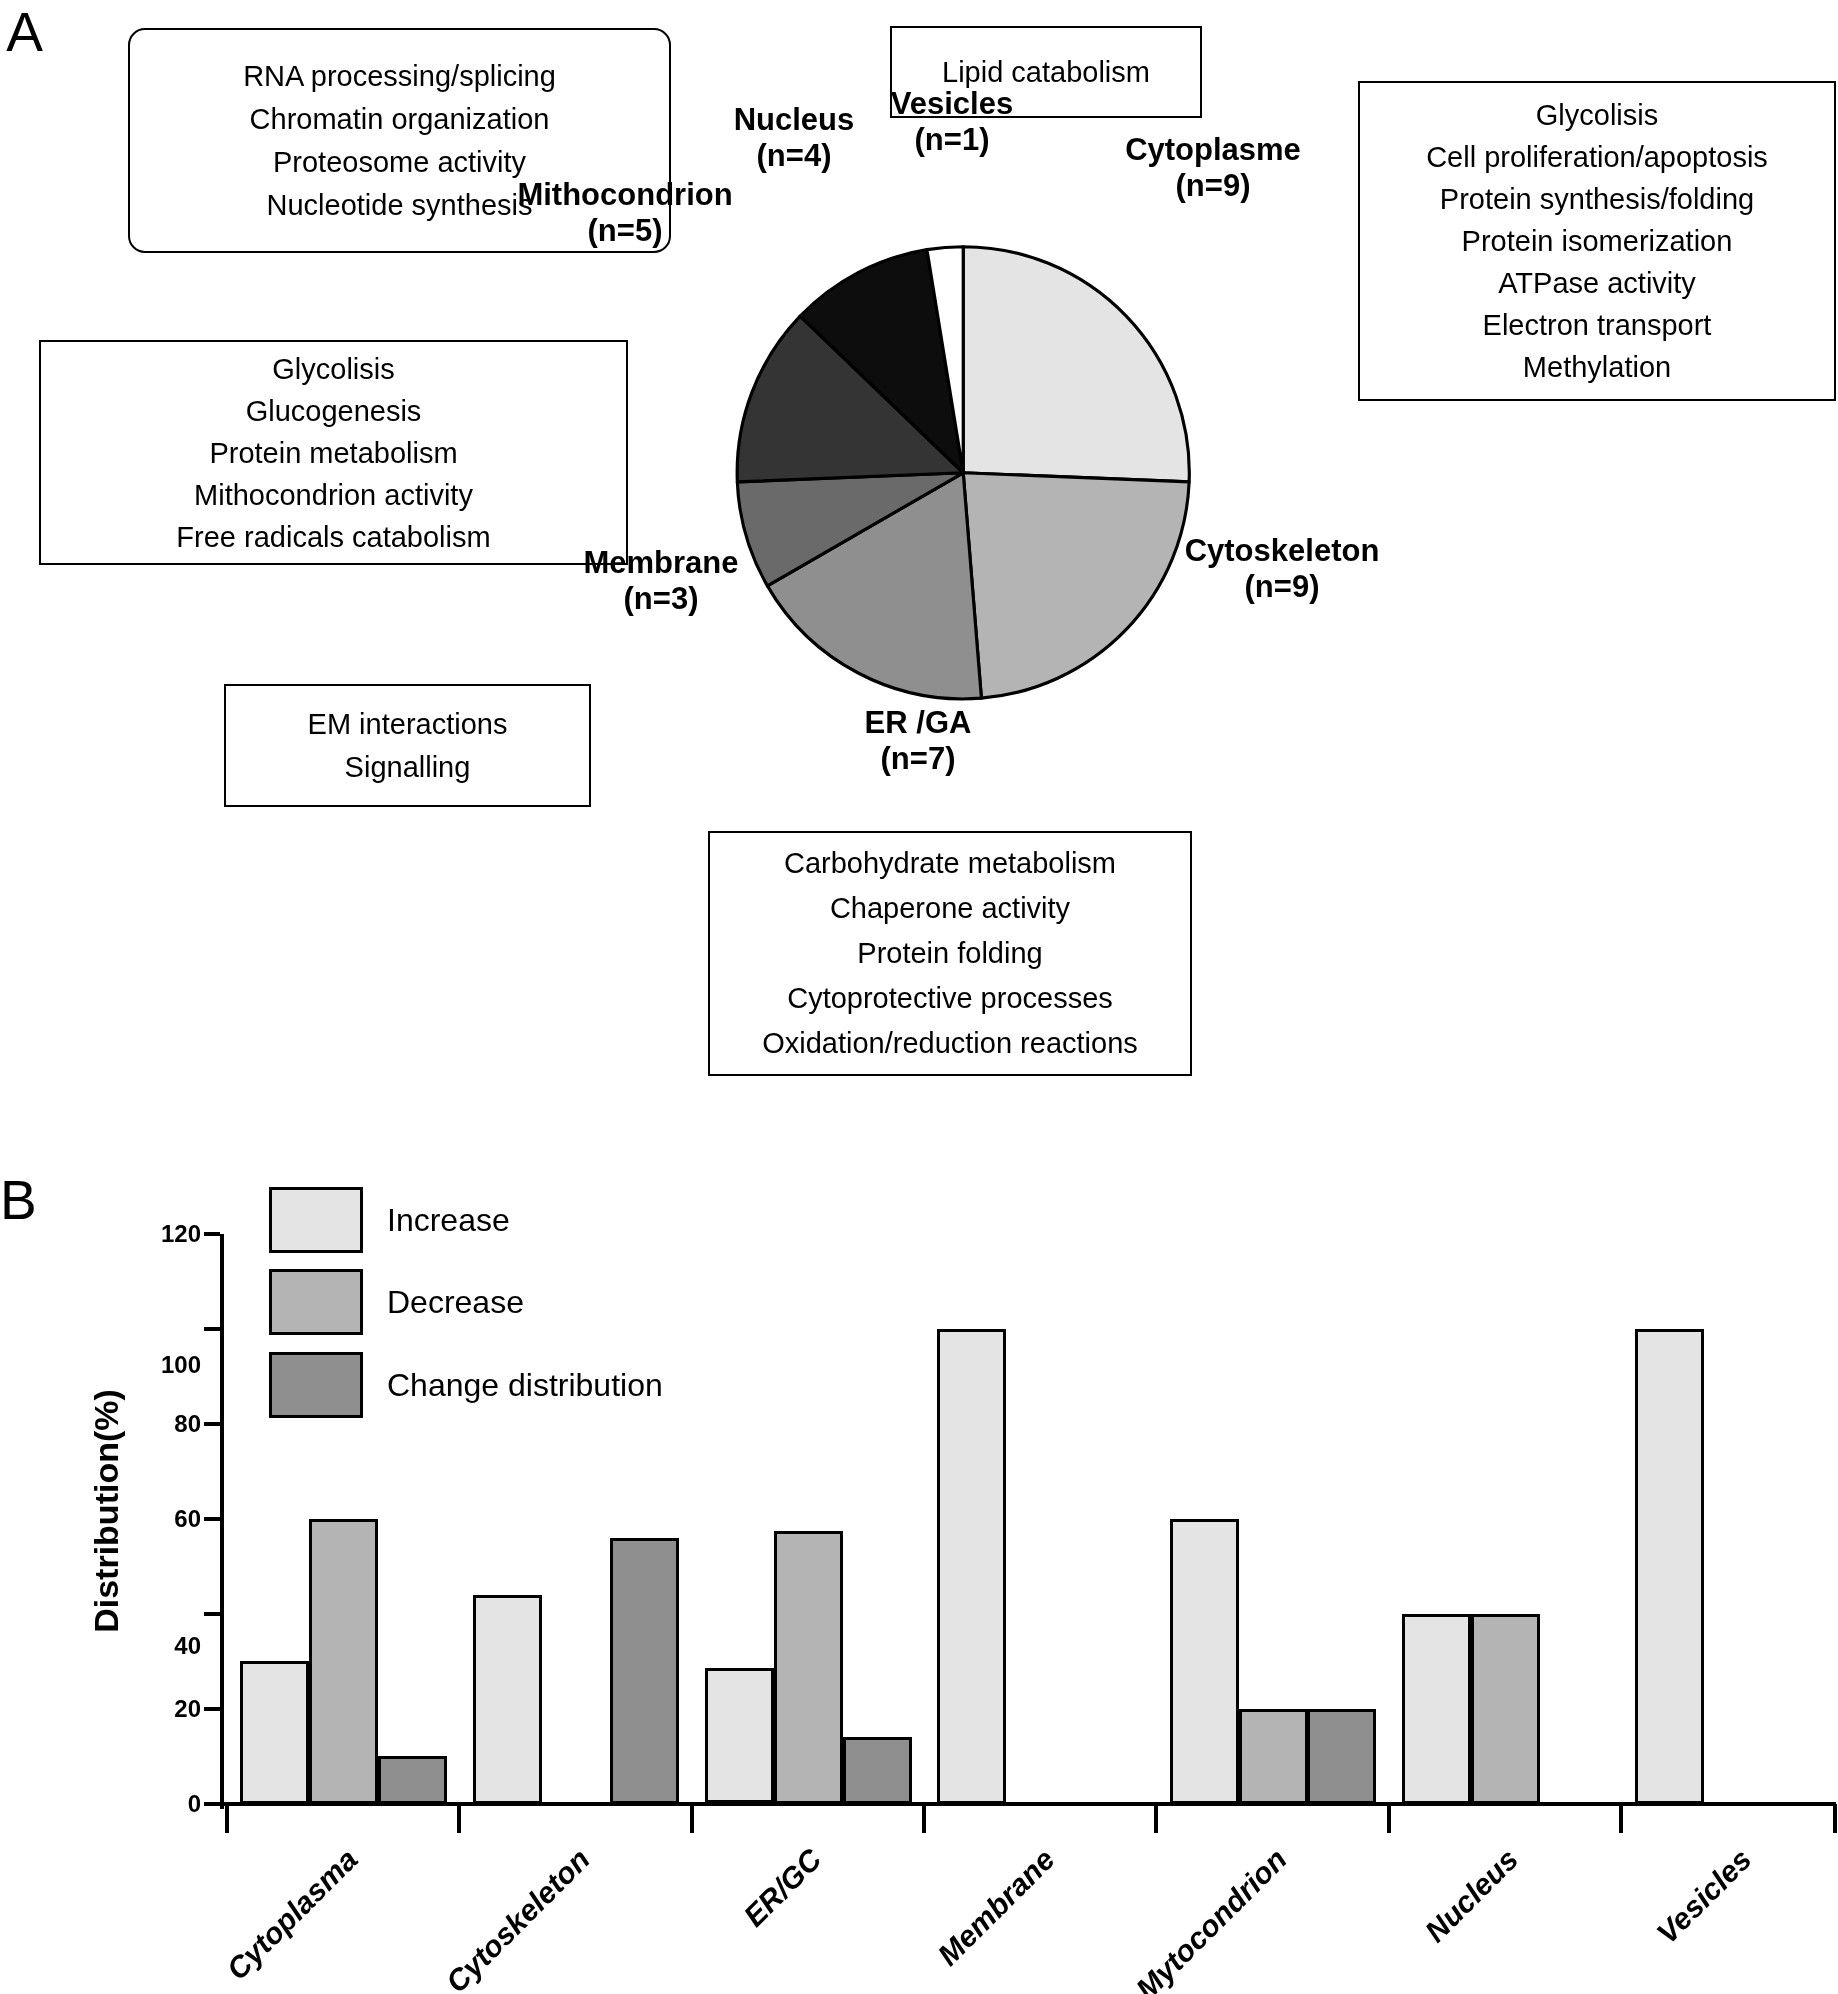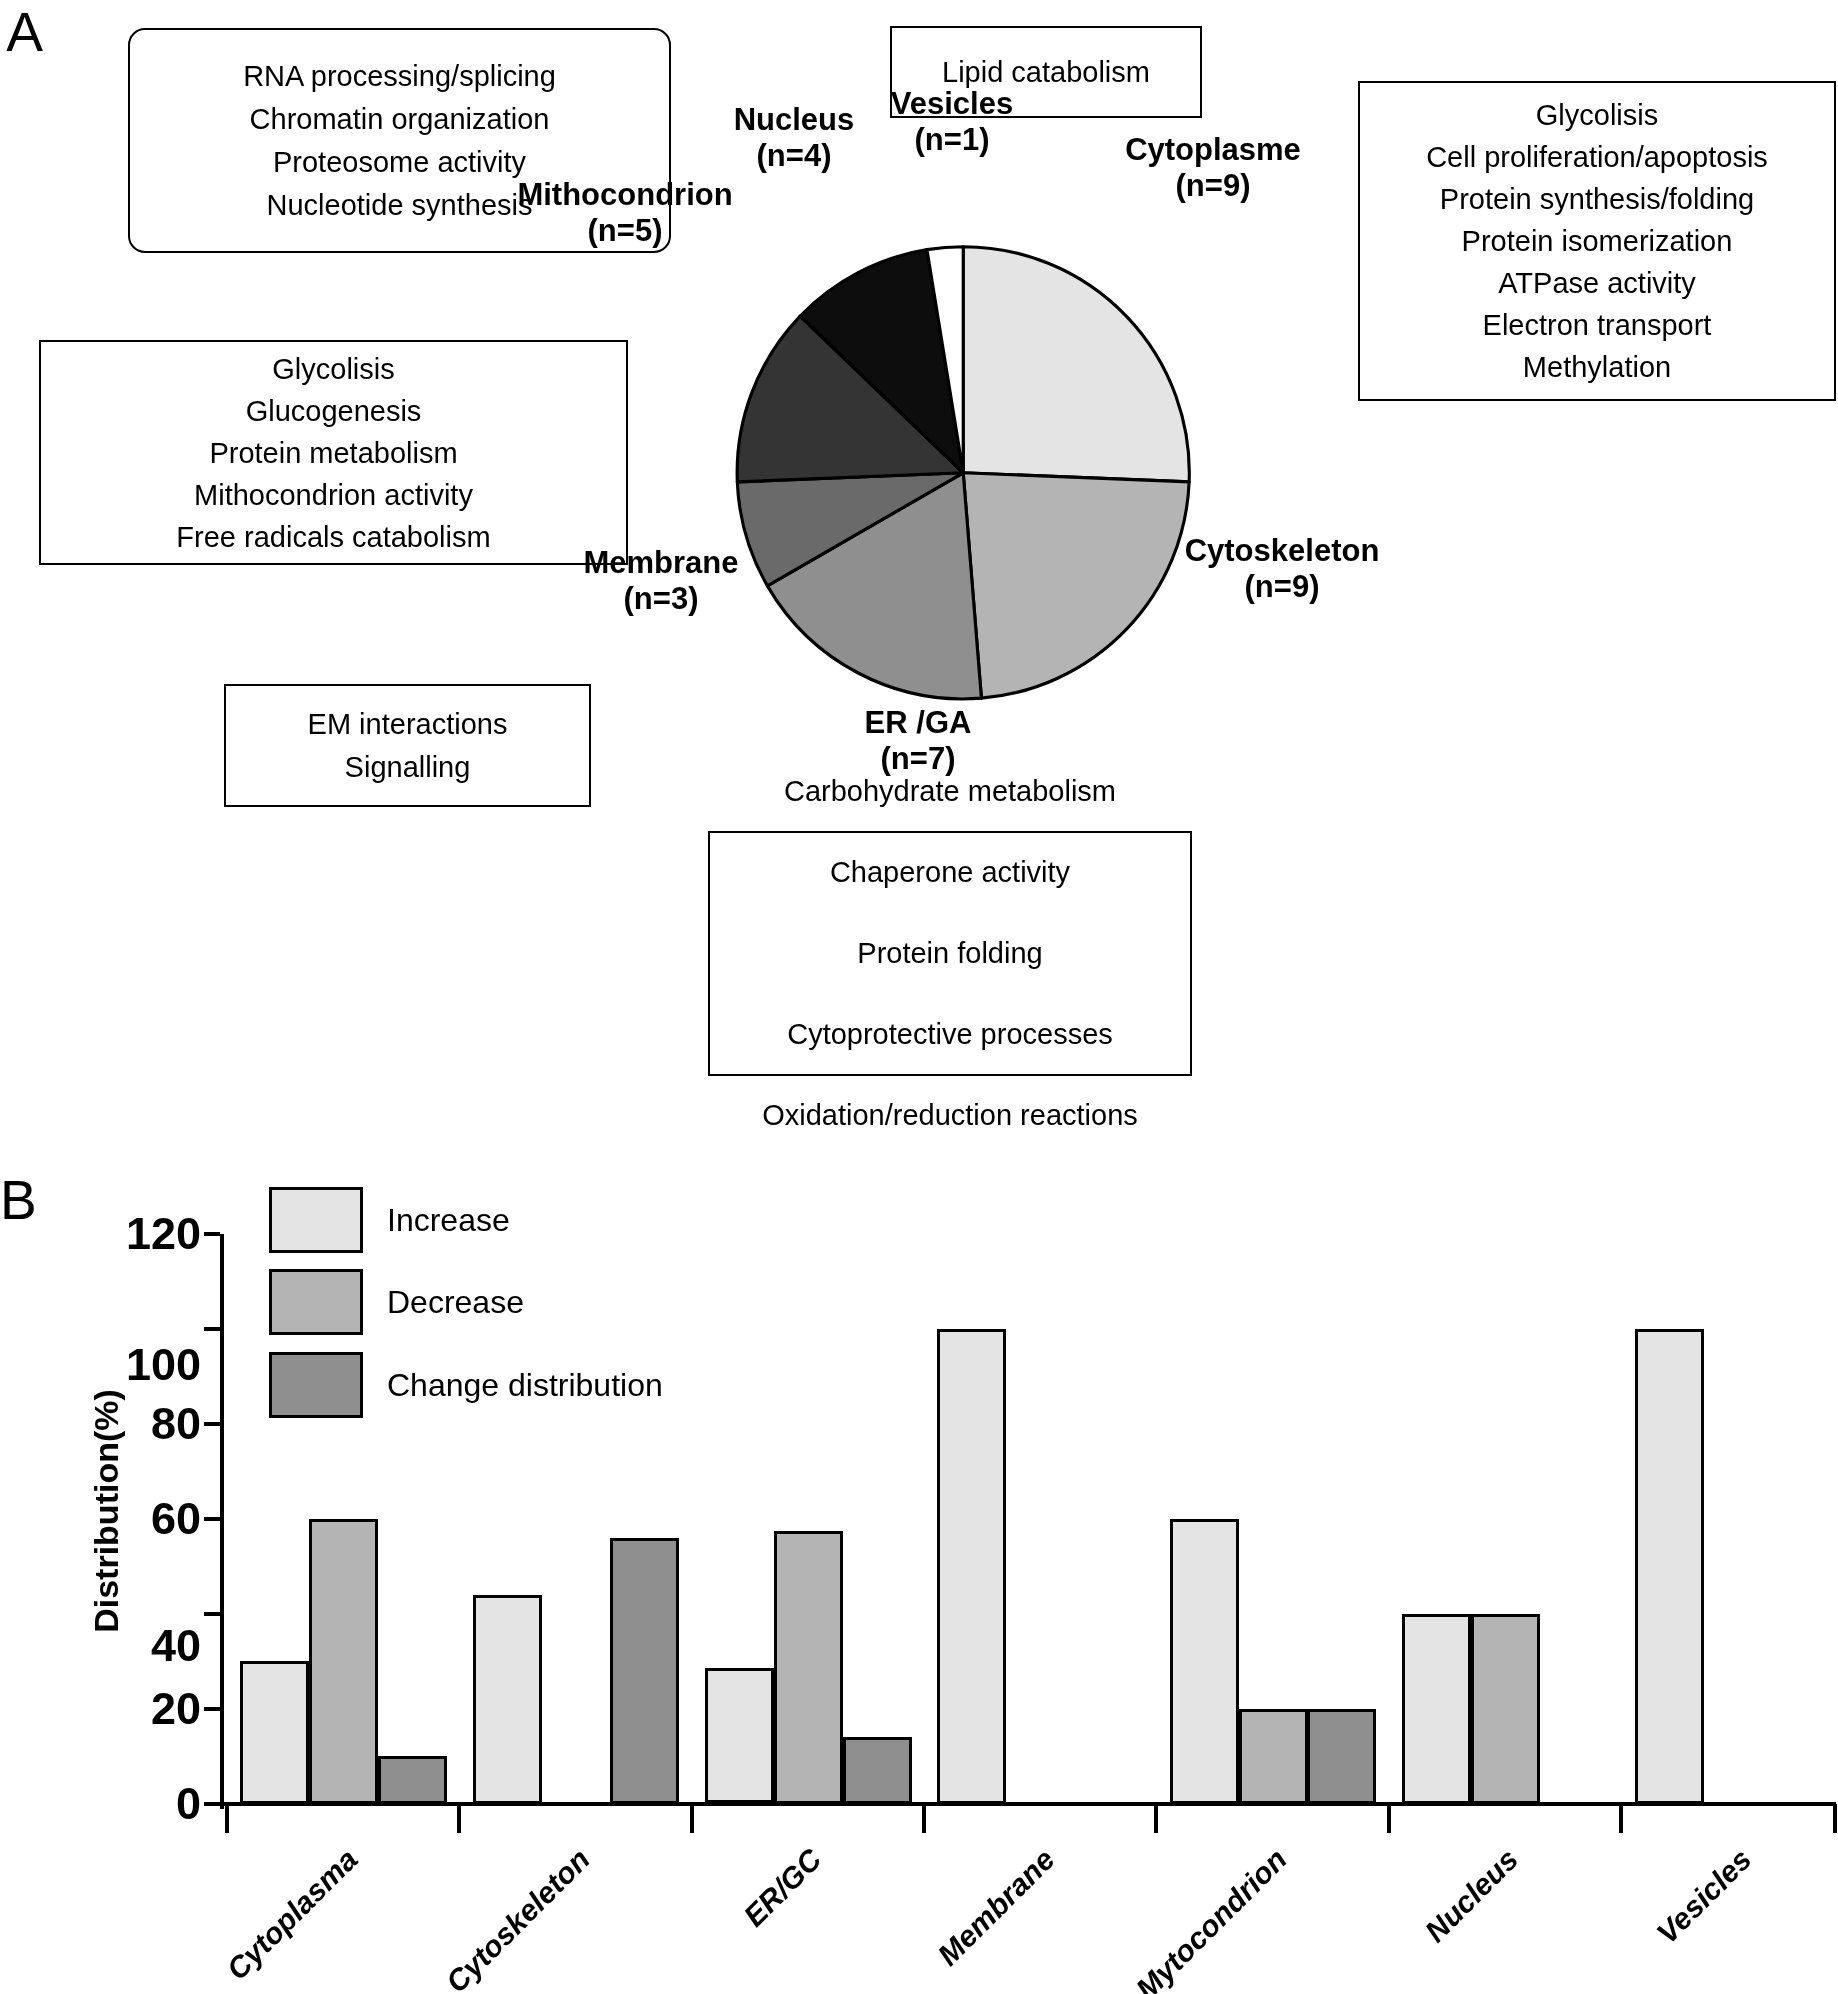--- a/index.html
+++ b/index.html
@@ -39,21 +39,21 @@
     font-size:31px;
     line-height:36px;
     white-space:nowrap;
   }
   #pieSvg{position:absolute;left:0;top:0;}
   
   .axis-line{position:absolute;background:#000;}
   .ytick-mark{position:absolute;background:#000;width:16px;height:3.7px;}
   .ytick-label{
     position:absolute;width:125px;text-align:right;
-    font-weight:700;font-size:45px;line-height:37px;
+    font-weight:700;font-size:24px;line-height:37px;
   }
   .xtick-mark{position:absolute;background:#000;width:3.7px;height:29px;}
   .bar{position:absolute;border:3.1px solid #000;box-sizing:border-box;}
   .xcat-label{
     position:absolute;
     font-weight:700;font-style:italic;font-size:30px;line-height:32px;
     white-space:nowrap;
     transform:rotate(-45deg);
     transform-origin:top right;
   }
@@ -101,21 +101,21 @@
       <div>Protein metabolism</div>
       <div>Mithocondrion activity</div>
       <div>Free radicals catabolism</div>
     </div>
 
   <div class="info-box" style="left:224px;top:648px;width:367px;height:123px;margin-top:36px;">
       <div>EM interactions</div>
       <div>Signalling</div>
     </div>
 
-  <div class="info-box" style="left:708px;top:831px;width:484px;height:245px;line-height:45px;gap:36px;">
+  <div class="info-box" style="left:708px;top:831px;width:484px;height:245px;line-height:45px;">
       <div>Carbohydrate metabolism</div>
       <div>Chaperone activity</div>
       <div>Protein folding</div>
       <div>Cytoprotective processes</div>
       <div>Oxidation/reduction reactions</div>
     </div>
 
   <svg id="pieSvg" width="1839" height="1093" viewBox="0 0 2944 1750">
       <path d="M 1542 757 L 1542 395 A 362 362 0 0 1 1903.7064173381082 771.576270319608 Z" fill="#e4e4e4" stroke="#000000" stroke-width="5" stroke-linejoin="round"></path>
       <path d="M 1542 757 L 1903.7064173381082 771.576270319608 A 362 362 0 0 1 1571.128897875455 1117.826145544584 Z" fill="#b4b4b4" stroke="#000000" stroke-width="5" stroke-linejoin="round"></path>

